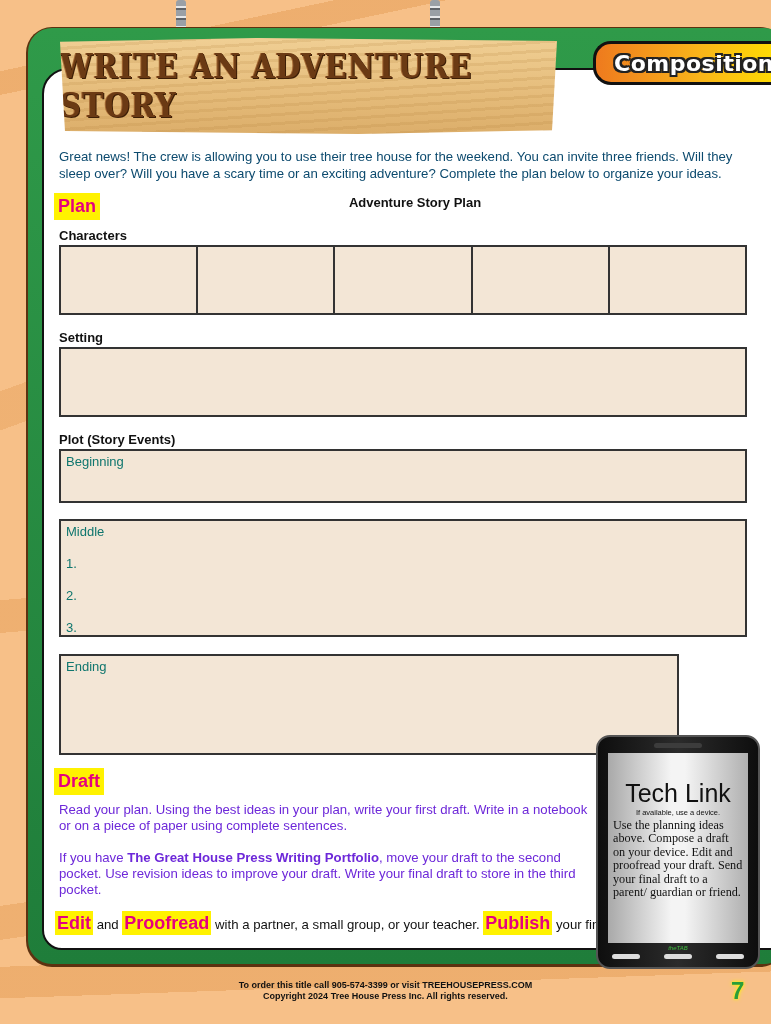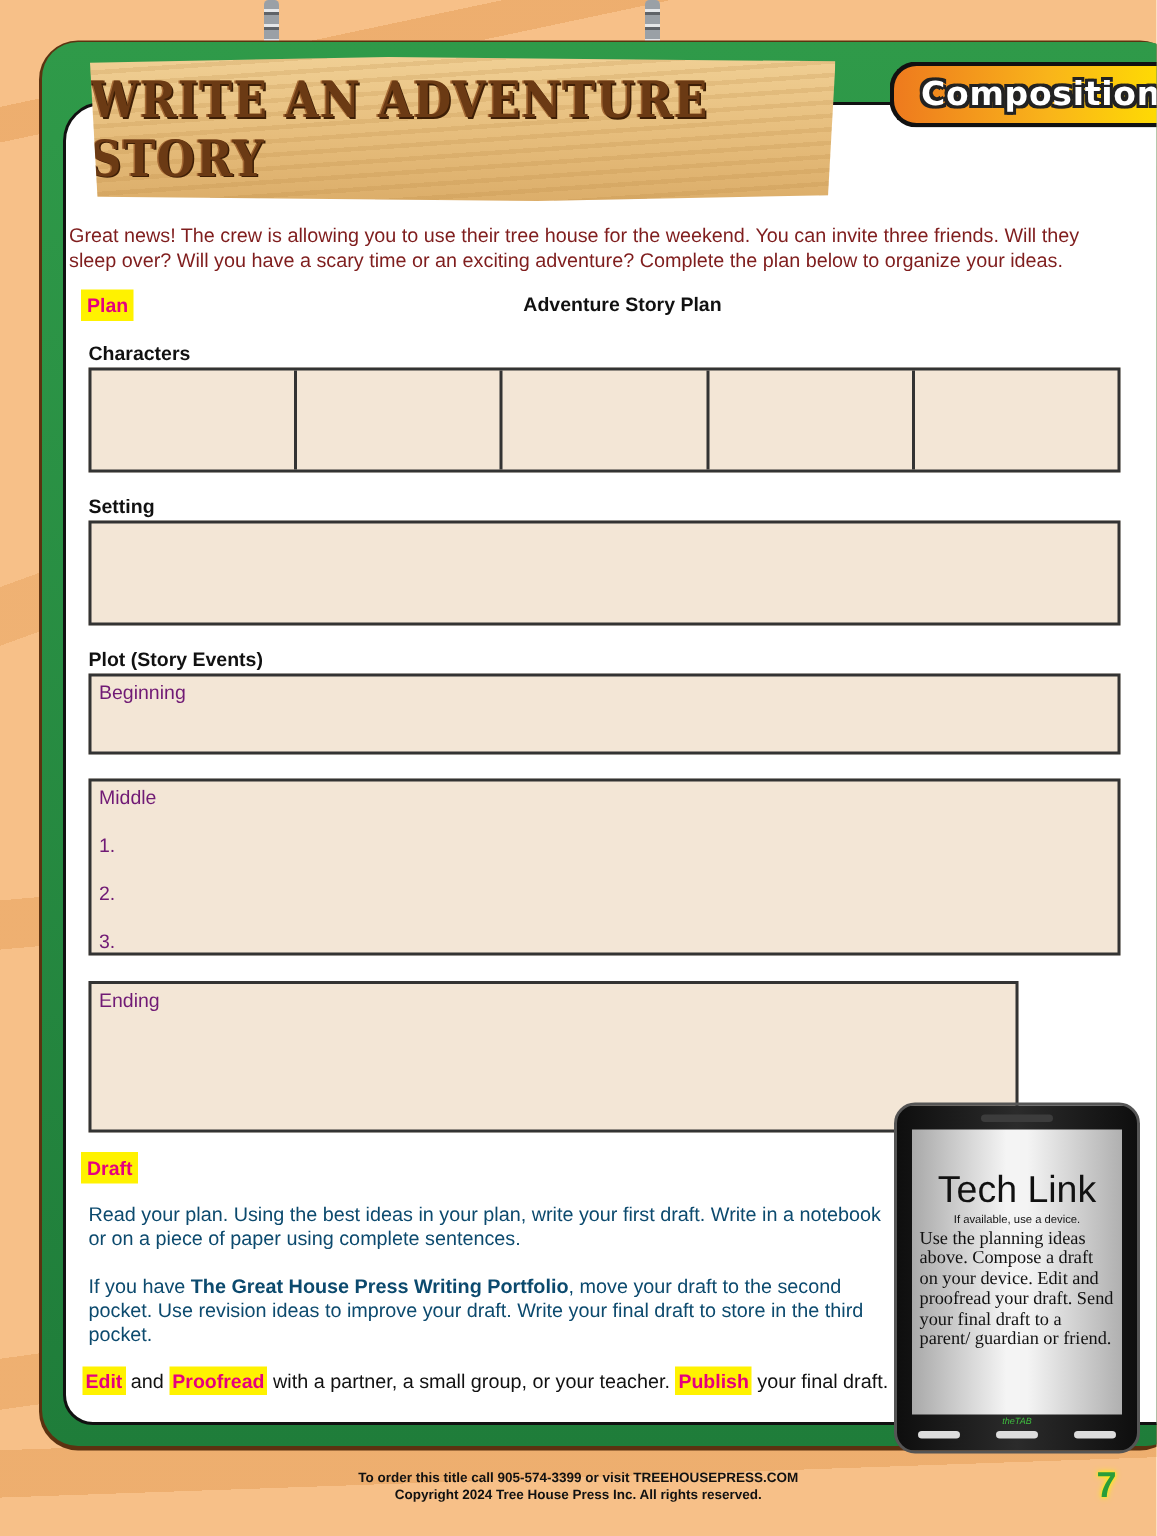--- a/index.html
+++ b/index.html
@@ -55,44 +55,44 @@
     border-radius: 18px 0 0 18px;
     background: linear-gradient(90deg, #ee7a1e 0%, #f9b41a 55%, #ffe000 100%);
     display: flex; align-items: center; padding-left: 18px;
   }
   .tab-label {
     font-family: "DejaVu Sans", sans-serif; font-weight: bold; font-size: 22px;
     color: #fff; letter-spacing: 0.5px;
     text-shadow: -2px -2px 0 #222, 2px -2px 0 #222, -2px 2px 0 #222, 2px 2px 0 #222, 0 2px 0 #222, 0 -2px 0 #222;
   }
   .intro {
-    position: absolute; left: 46px; top: 148px; width: 690px;
-    font-size: 13.2px; line-height: 17px; color: #7f1d1d;
+    position: absolute; left: 59px; top: 148px; width: 690px;
+    font-size: 13.2px; line-height: 17px; color: #0c4a6e;
   }
   .hl {
     background: #fff200; color: #e6007e; font-weight: bold; padding: 3px 4px;
-    font-size: 13px;
+    font-size: 18px;
   }
   .plan-tag { position: absolute; left: 54px; top: 193px; }
   .plan-title {
     position: absolute; left: 300px; top: 195px; width: 230px; text-align: center;
     font-weight: bold; font-size: 13px; color: #111;
   }
   .sec-label { position: absolute; left: 59px; font-weight: bold; font-size: 13px; color: #111; }
   .box {
     position: absolute; background: #f3e6d6; border: 2px solid #333;
-    font-size: 13px; color: #701a75;
+    font-size: 13px; color: #0f766e;
   }
   .char-row { left: 59px; top: 245px; width: 688px; height: 70px; display: flex; }
   .char-cell { flex: 1; border-right: 2px solid #333; }
   .char-cell:last-child { border-right: none; }
   .box-label { position: absolute; left: 5px; }
   .draft-tag { position: absolute; left: 54px; top: 768px; }
   .draft-p {
-    position: absolute; left: 59px; width: 530px; font-size: 13.2px; line-height: 16px; color: #0c4a6e;
+    position: absolute; left: 59px; width: 530px; font-size: 13.2px; line-height: 16px; color: #6d28d9;
   }
   .final-line {
     position: absolute; left: 55px; top: 913px; font-size: 13.2px; color: #111; white-space: nowrap;
   }
   .final-line .hl { padding: 2px 2px; }
   .tablet {
     position: absolute; left: 596px; top: 735px; width: 164px; height: 234px;
     background: linear-gradient(90deg, #0e0e0e 0%, #2b2b2b 50%, #0e0e0e 100%);
     border: 2px solid #555; border-radius: 14px;
   }

